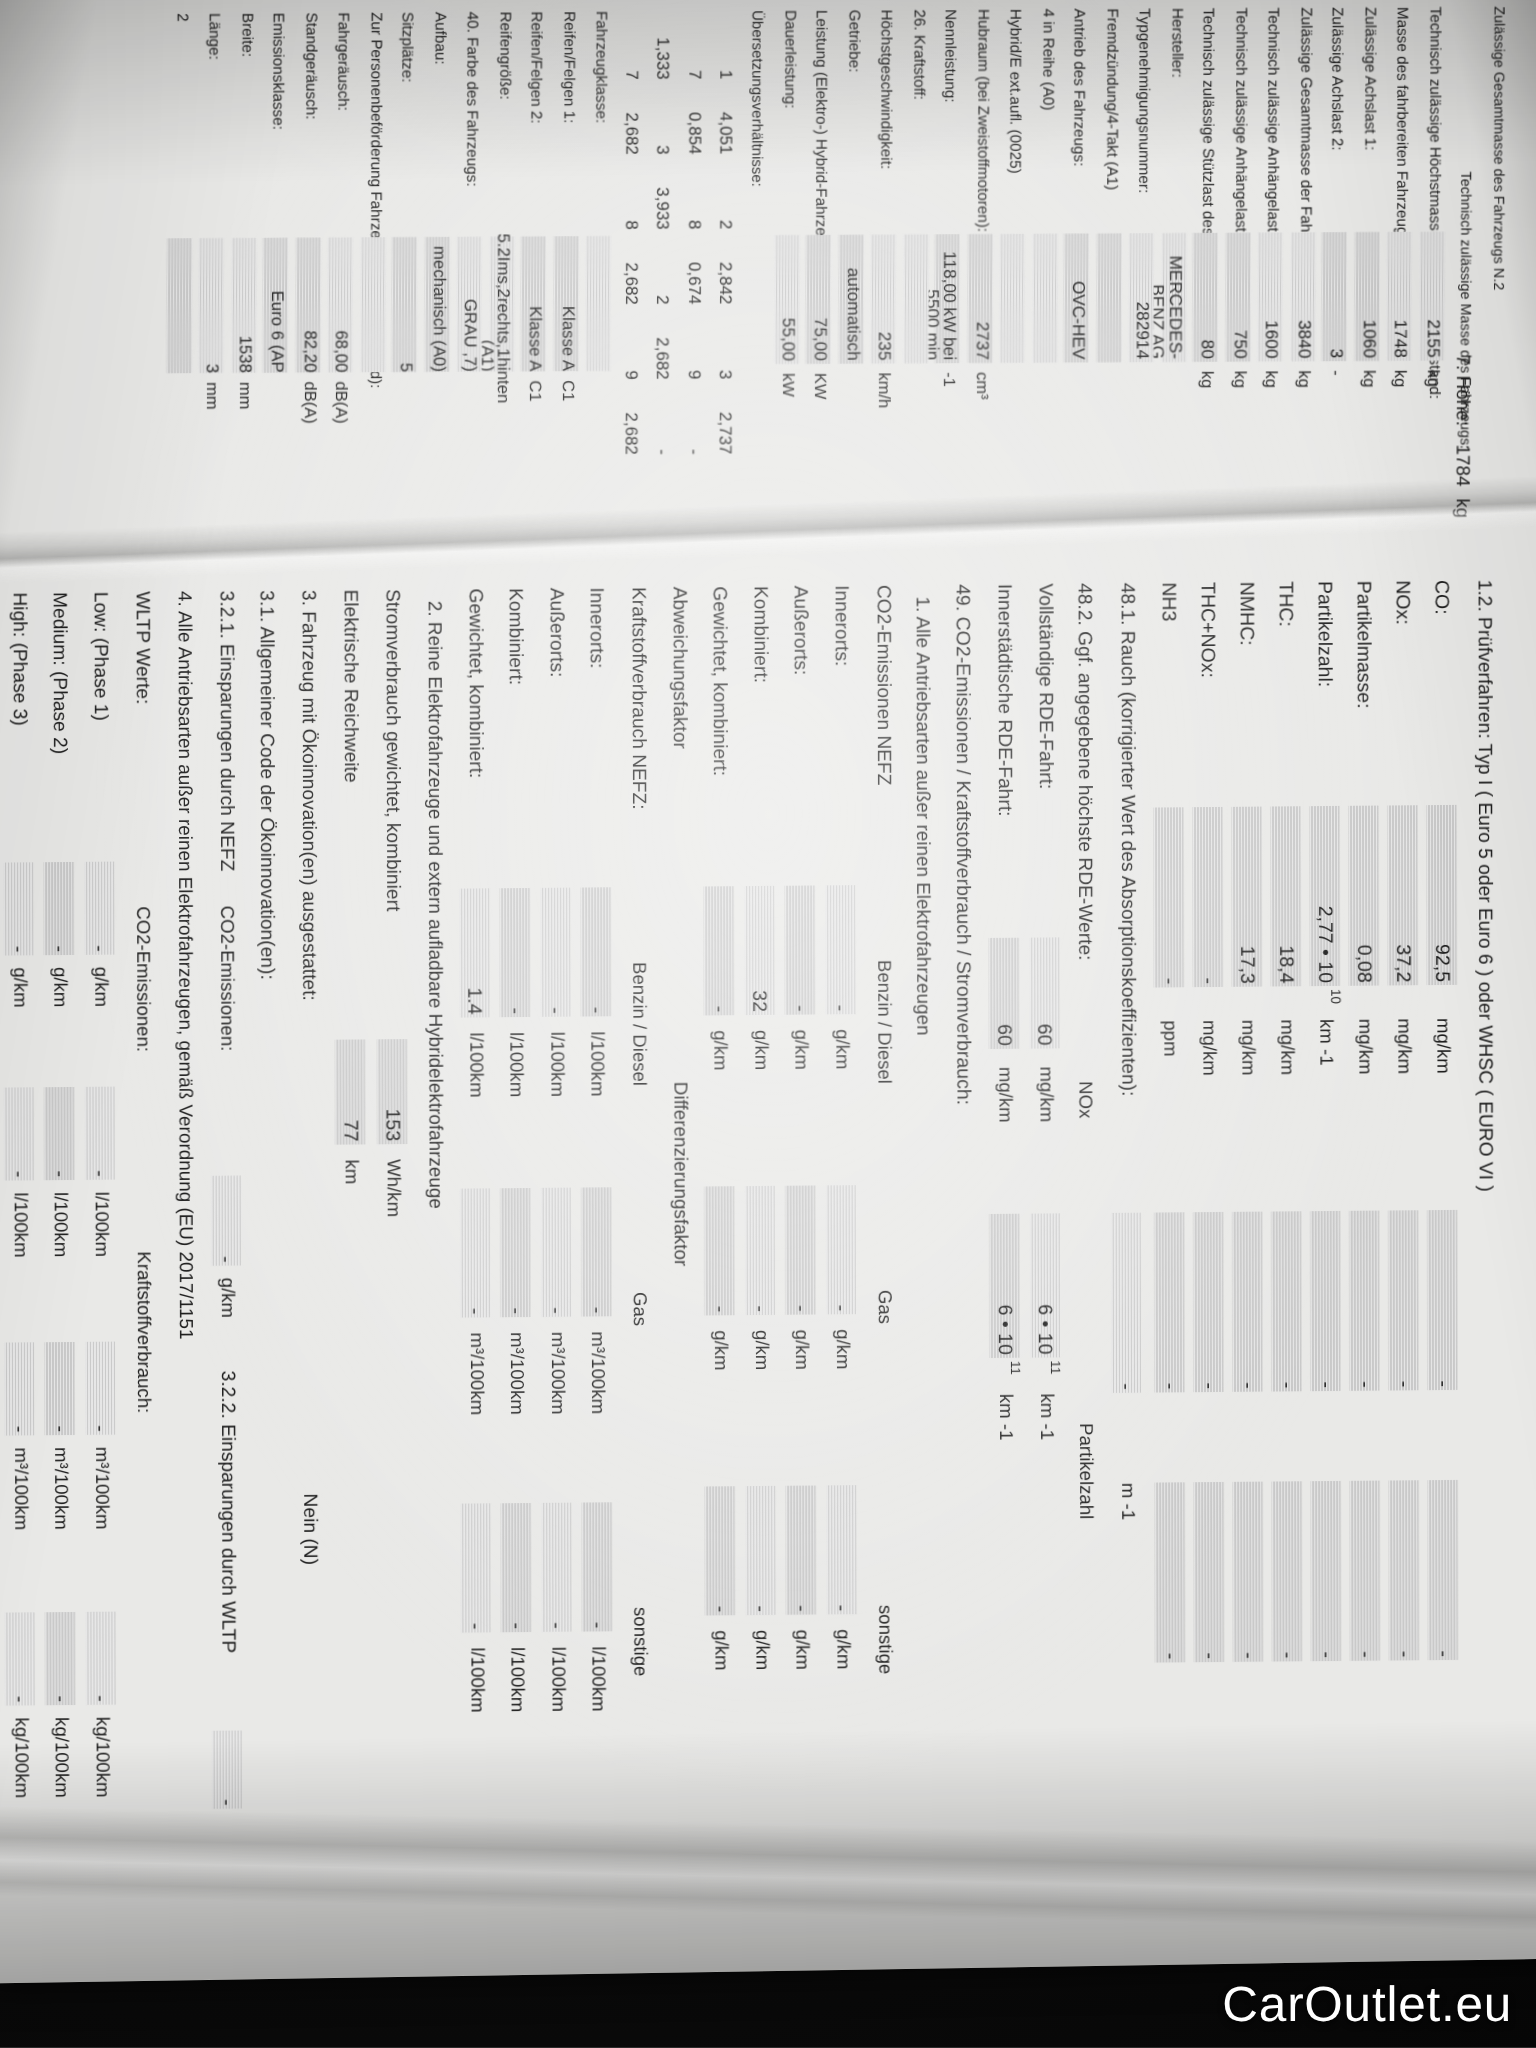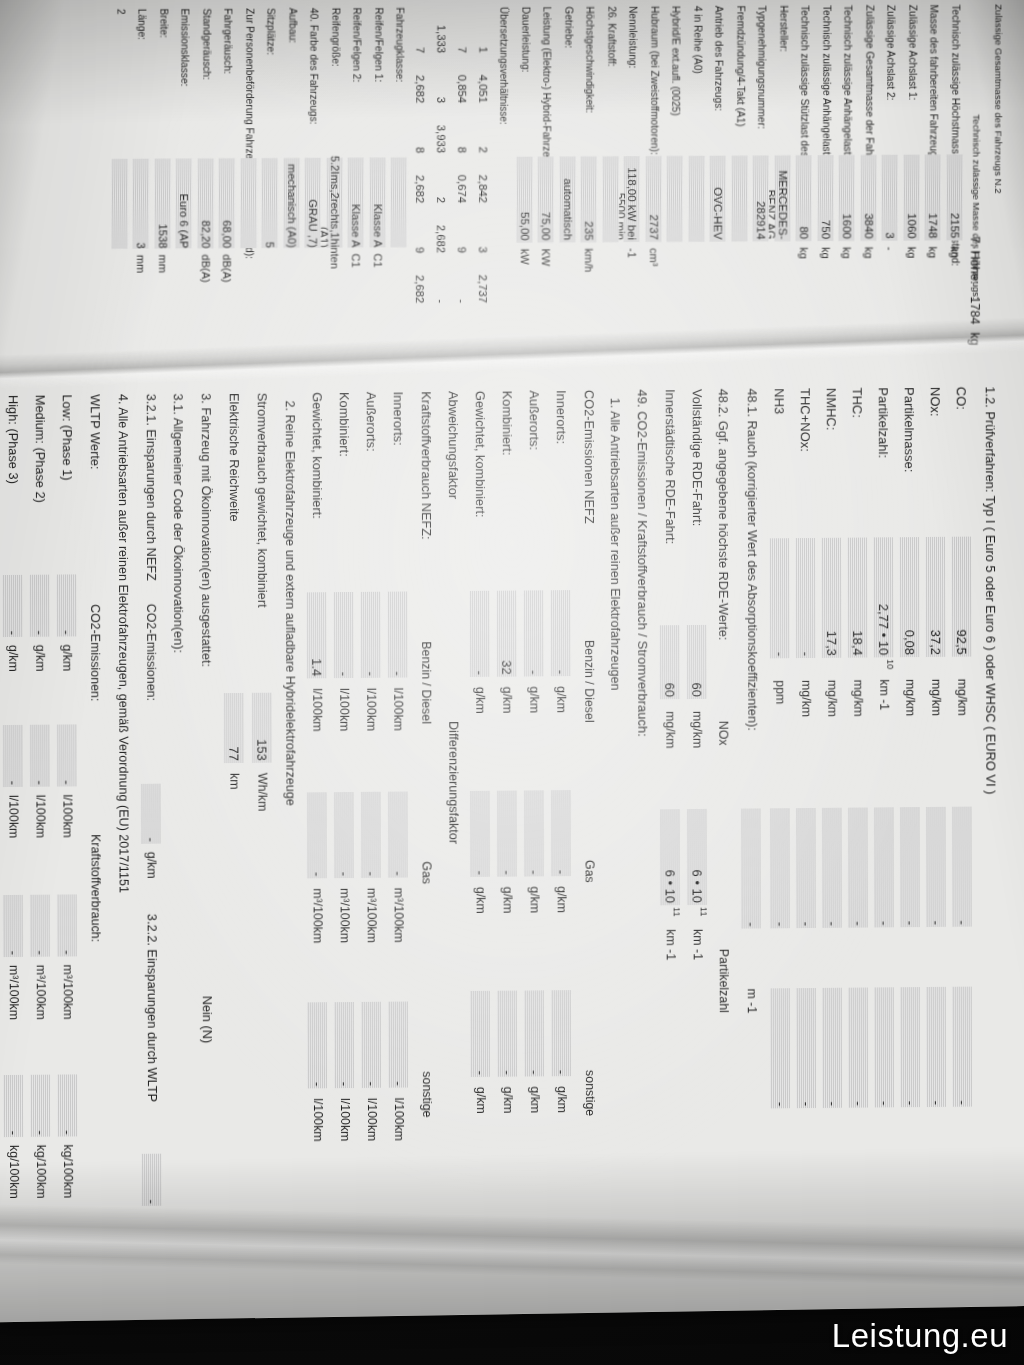--- a/index.html
+++ b/index.html
@@ -683,15 +683,15 @@
               <span class="val" style="left:680px;width:60px;top:5px;text-align:right;font-size:13px;">-</span>
               <span class="unit" style="left:750px;top:5px;font-size:12.4px;">kg/100km</span>
             </div>
           </div>
       </div>
     </div>
 
   </div>
 
   <div class="wm">
-    <span>Leistung.eu</span>
+    <span>CarOutlet.eu</span>
   </div>
 </div>
 
 </body></html>

